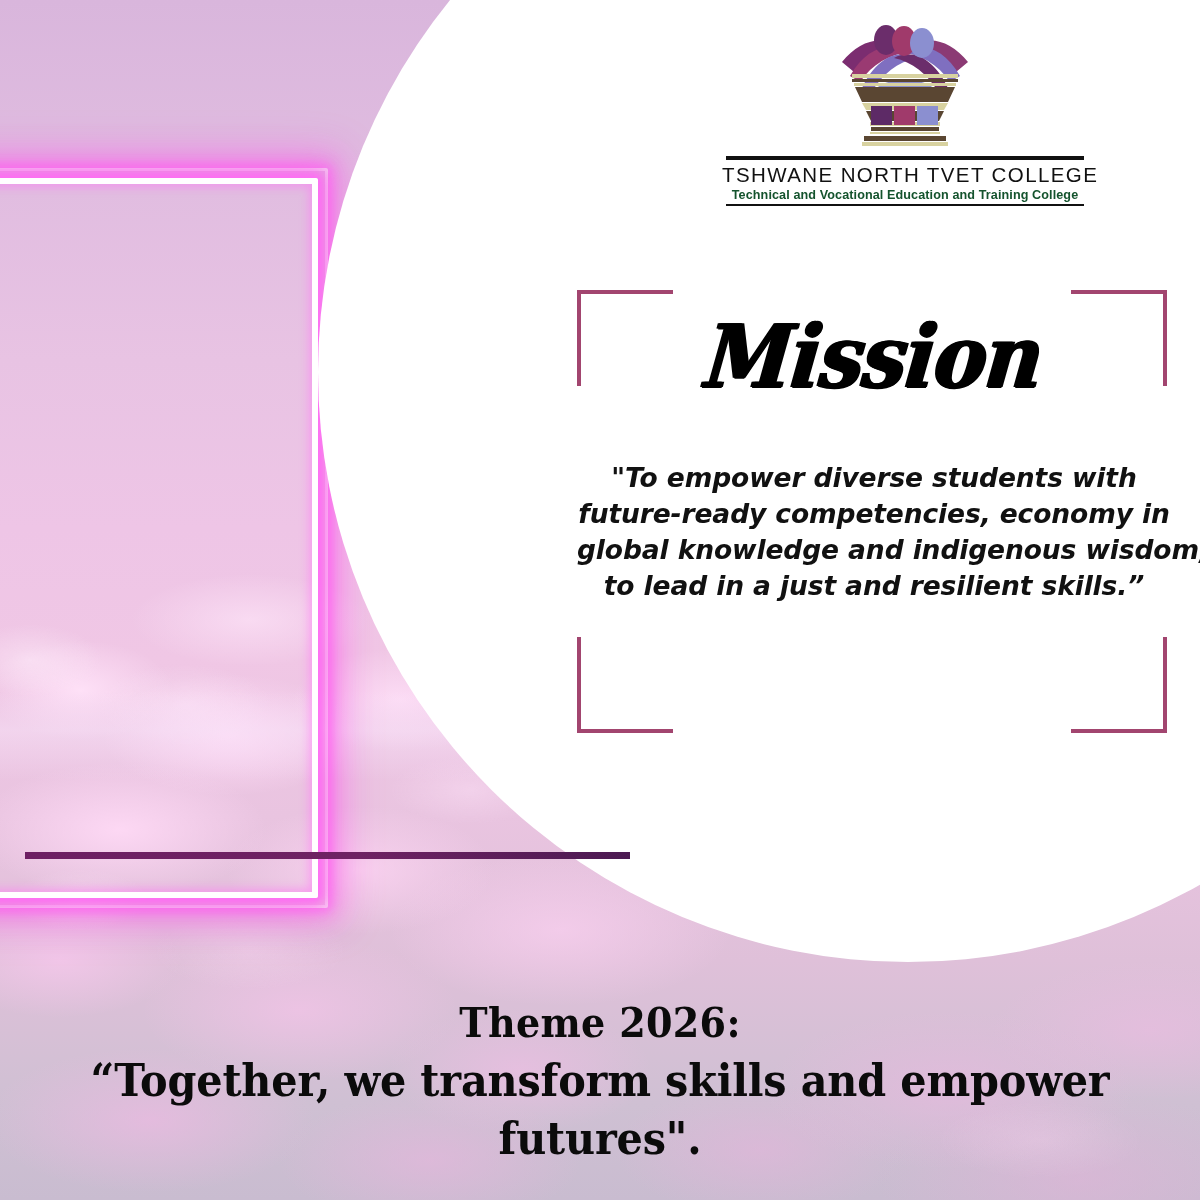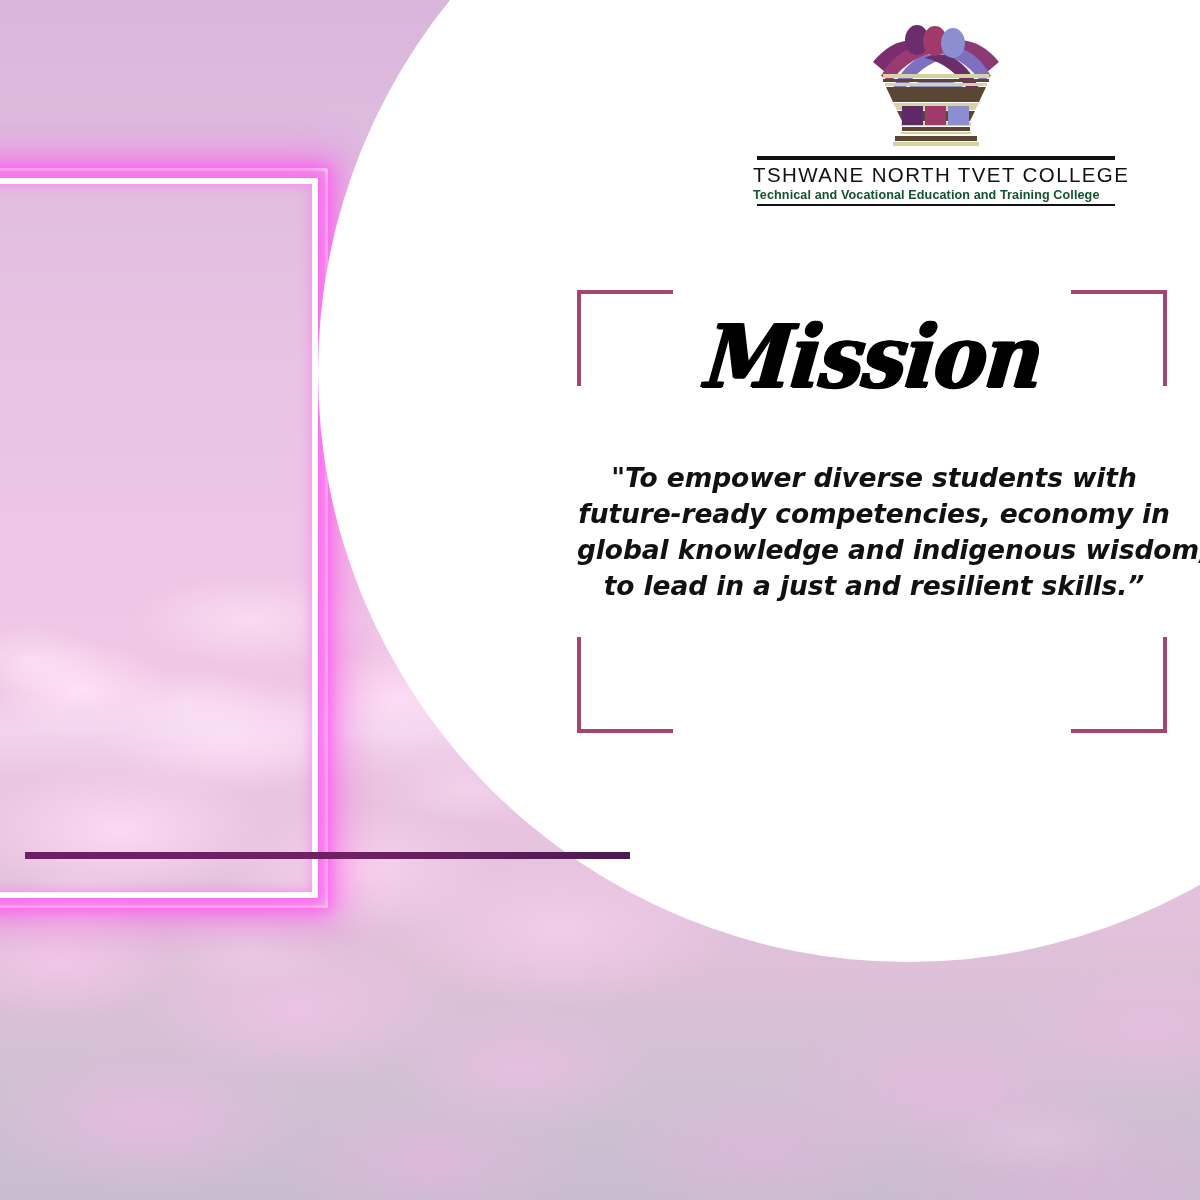--- a/index.html
+++ b/index.html
@@ -111,22 +111,21 @@
     left:25px; top:852px;
     width:605px; height:7px;
     background:linear-gradient(90deg,#6d1f63 0%, #6e2263 55%, #4c1a52 100%);
   }
 
   
   .logo {
     position:absolute;
     left:722px; top:18px;
     width:366px; height:195px;
-    text-align:left;
-    margin-left:31px;
+    text-align:center;
   }
   .logo-mark { display:block; margin:0 auto; }
   .logo-rule-top {
     width:358px; height:4px; background:#111; margin:6px auto 0;
   }
   .logo-name {
     font-family:"Liberation Sans", sans-serif;
     font-size:20.5px;
     letter-spacing:1.4px;
     color:#111;
@@ -278,14 +277,18 @@
 
   <div class="mission-title">Mission</div>
 
   <div class="mission-text">
     <div>"To empower diverse students with</div>
     <div>future-ready competencies, economy in</div>
     <div>global knowledge and indigenous wisdom,</div>
     <div>to lead in a just and resilient skills.”</div>
   </div>
 
+  <div class="theme">
+    <div class="theme-label">Theme 2026:</div>
+    <div class="theme-quote">“Together, we transform skills and empower futures".</div>
+  </div>
 
 </div>
 
 </body></html>

